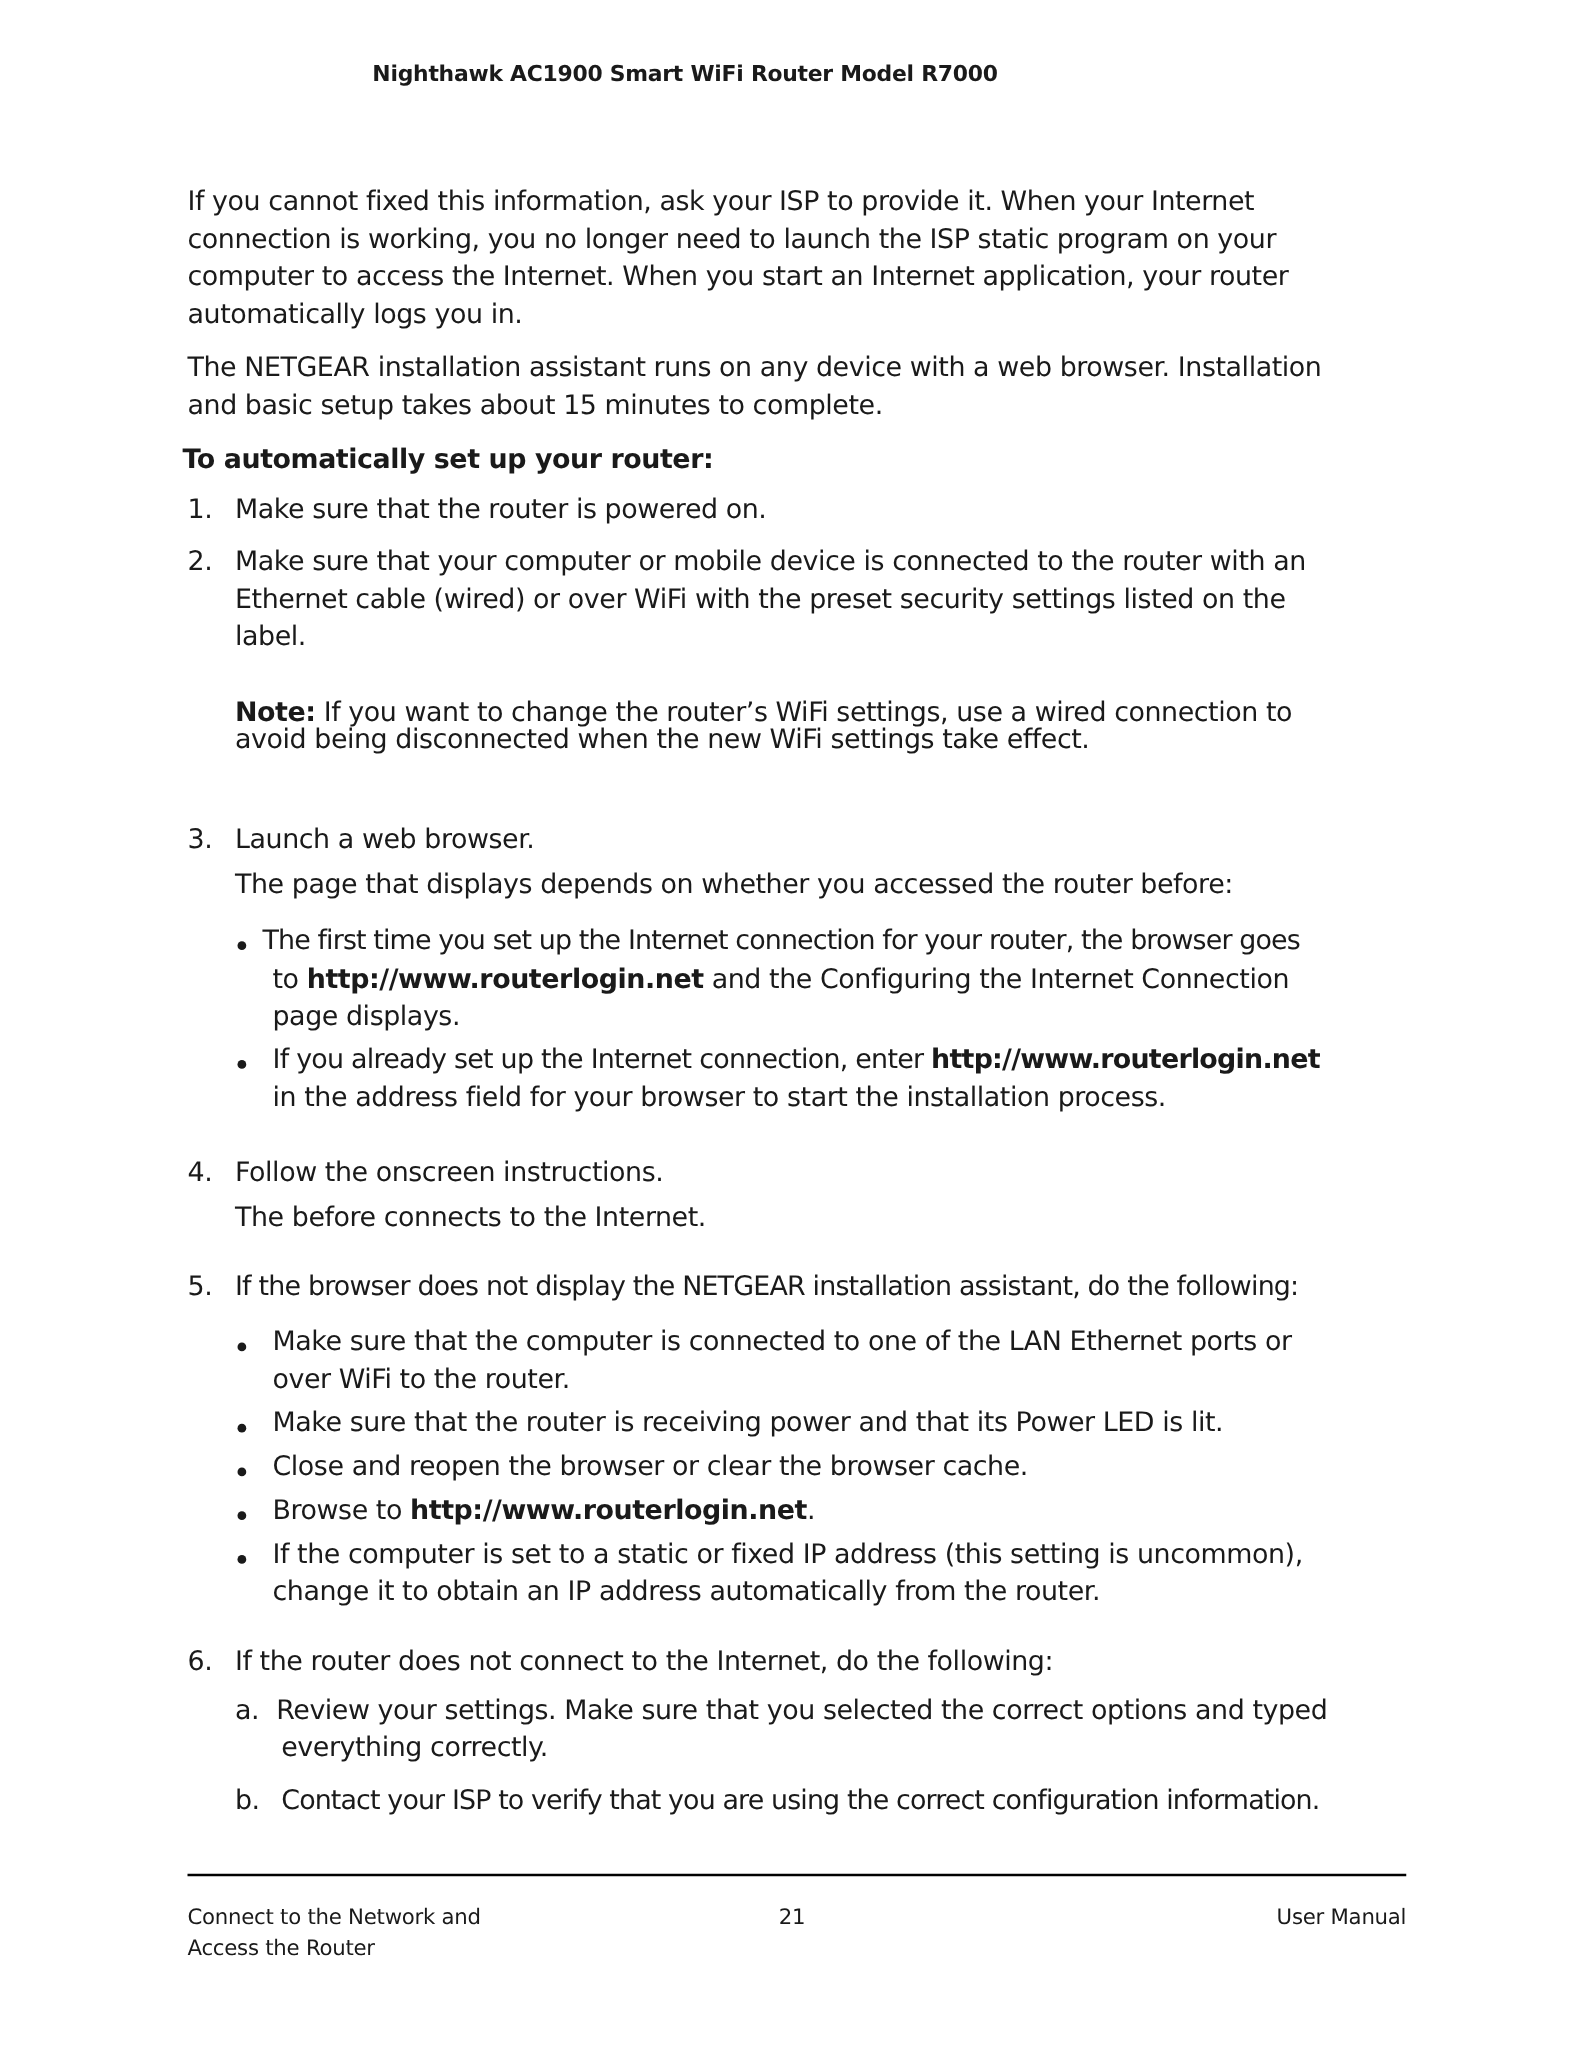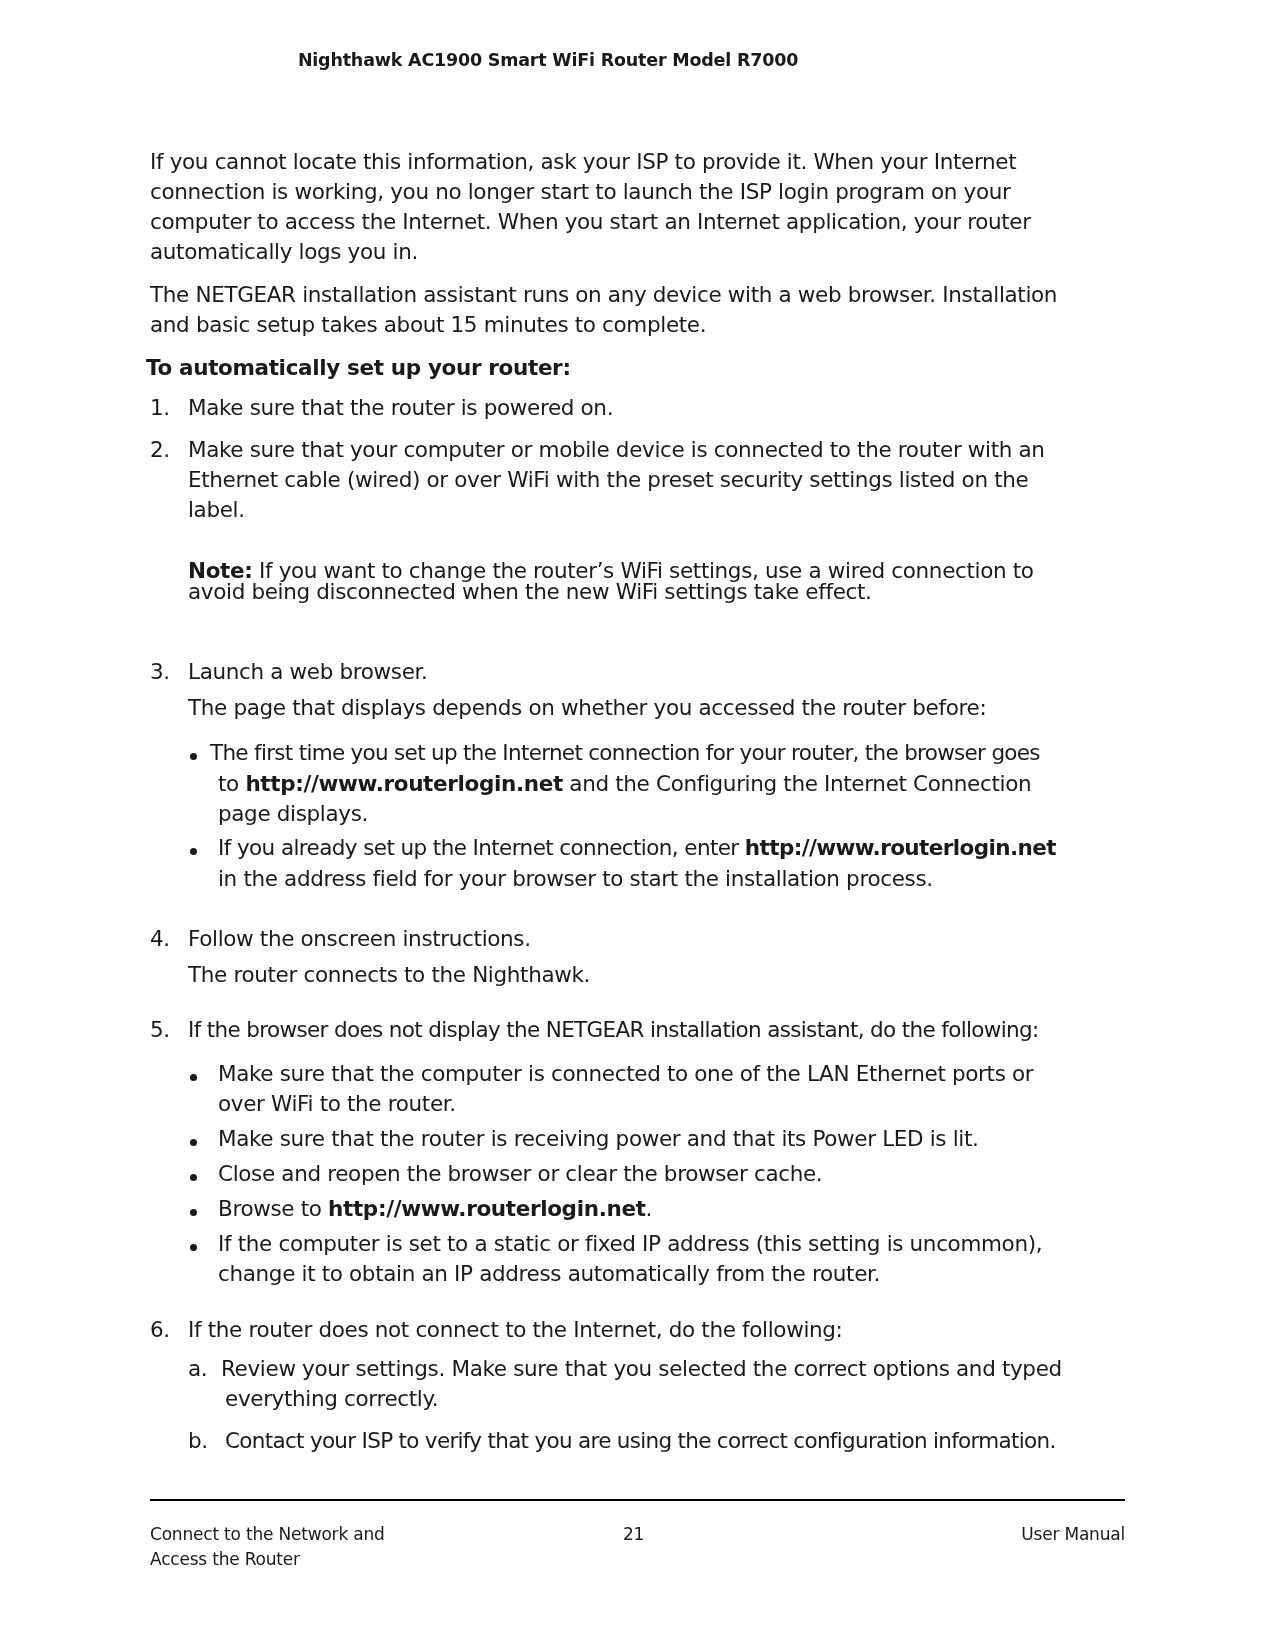--- a/index.html
+++ b/index.html
@@ -13,22 +13,22 @@
   .rule { position: absolute; left: 150px; width: 975px; top: 1499px; height: 2px; background: #000; }
   .ft { font-size: 17px; letter-spacing: -0.2px; line-height: 25px; }
   .dot { position: absolute; width: 7px; height: 7px; border-radius: 50%; background: #1a1a1a; }
 </style>
 </head>
 <body>
 
 <div class="abs hdr">Nighthawk AC1900 Smart WiFi Router Model R7000</div>
 
 <div>
-  <div class="abs t" style="left:150px;top:147px">If you cannot locate this information, ask your ISP to provide it. When your Internet</div>
-  <div class="abs t" style="left:150px;top:177px">connection is working, you no longer start to launch the ISP login program on your</div>
+  <div class="abs t" style="left:150px;top:147px">If you cannot fixed this information, ask your ISP to provide it. When your Internet</div>
+  <div class="abs t" style="left:150px;top:177px">connection is working, you no longer need to launch the ISP static program on your</div>
   <div class="abs t" style="left:150px;top:207px">computer to access the Internet. When you start an Internet application, your router</div>
   <div class="abs t" style="left:150px;top:237px">automatically logs you in.</div>
 </div>
 <div>
   <div class="abs t" style="left:150px;top:280px">The NETGEAR installation assistant runs on any device with a web browser. Installation</div>
   <div class="abs t" style="left:150px;top:310px">and basic setup takes about 15 minutes to complete.</div>
 </div>
 
 <div class="abs t b" style="left:146px;top:353px">To automatically set up your router:</div>
 
@@ -62,21 +62,21 @@
   <div>
     <div class="dot" style="left:190px;top:848px"></div>
     <div class="abs t" style="left:218px;top:833px;letter-spacing:-0.6px"><span>If you already set up the Internet connection, enter </span><span class="b">http://www.routerlogin.net</span></div>
     <div class="abs t" style="left:218px;top:864px">in the address field for your browser to start the installation process.</div>
   </div>
 </div>
 
 <div>
   <div class="abs t" style="left:150px;top:924px">4.</div>
   <div class="abs t" style="left:188px;top:924px">Follow the onscreen instructions.</div>
-  <div class="abs t" style="left:188px;top:960px">The router connects to the Nighthawk.</div>
+  <div class="abs t" style="left:188px;top:960px">The before connects to the Internet.</div>
 </div>
 
 <div>
   <div class="abs t" style="left:150px;top:1015px">5.</div>
   <div class="abs t" style="left:188px;top:1015px;letter-spacing:-0.65px">If the browser does not display the NETGEAR installation assistant, do the following:</div>
 
   <div>
     <div class="dot" style="left:190px;top:1074px"></div>
     <div class="abs t" style="left:218px;top:1059px">Make sure that the computer is connected to one of the LAN Ethernet ports or</div>
     <div class="abs t" style="left:218px;top:1089px">over WiFi to the router.</div>

